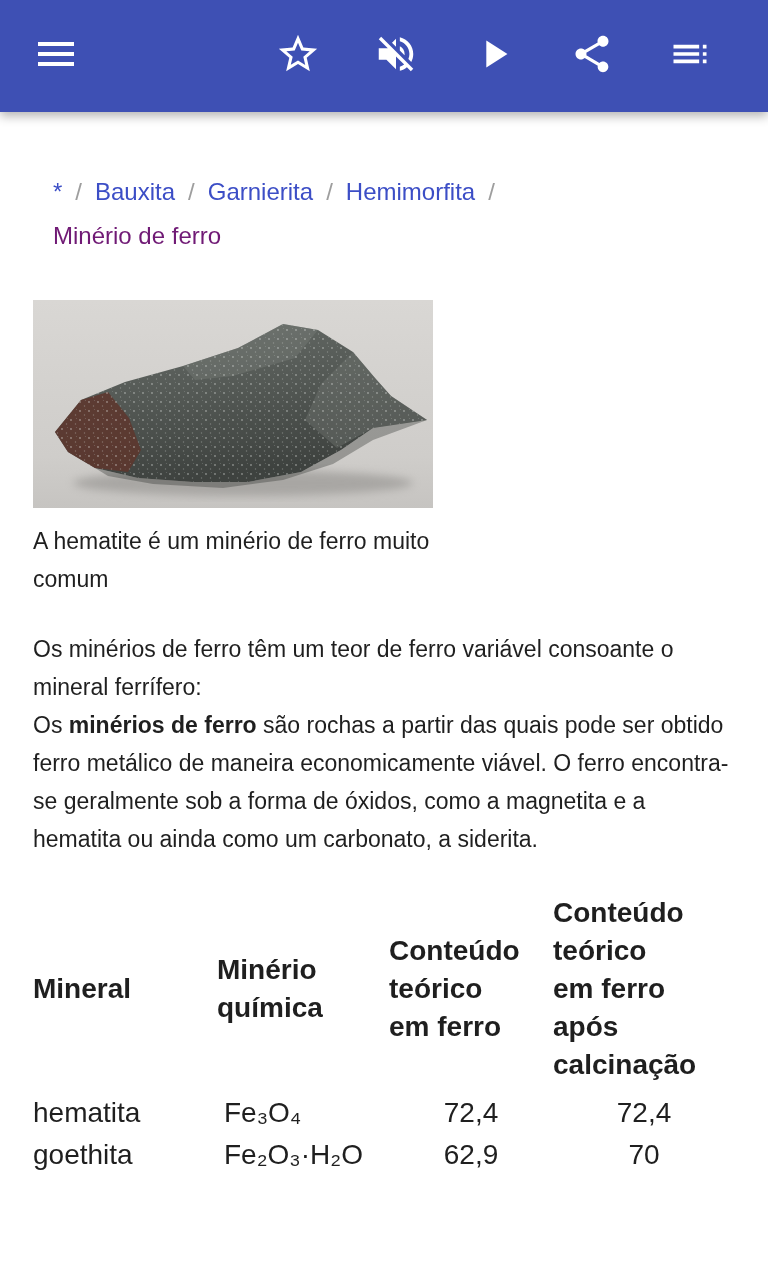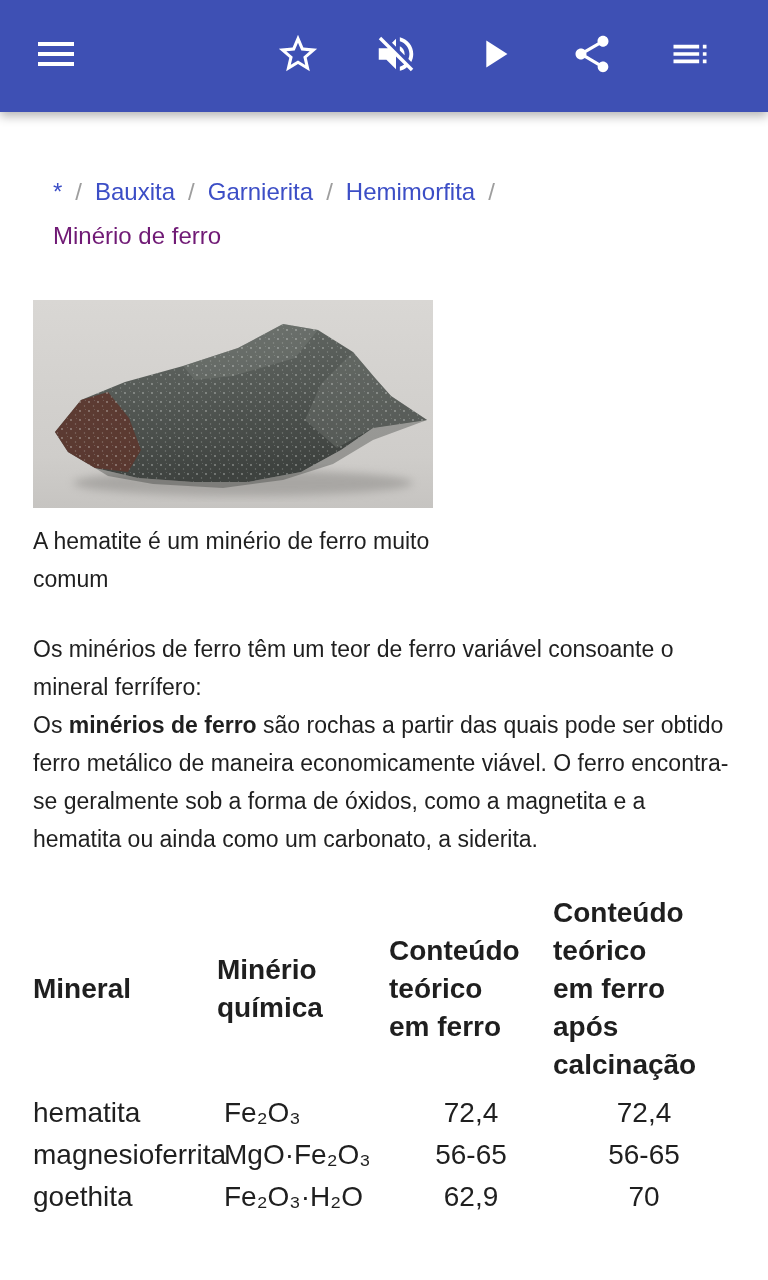--- a/index.html
+++ b/index.html
@@ -179,29 +179,23 @@
         <th>Conteúdo
 teórico
 em ferro
 após
 calcinação</th>
       </tr>
     </thead>
     <tbody>
       <tr>
         <td class="cell-mineral">hematita</td>
-        <td class="cell-formula">Fe₂O₃</td>
+        <td class="cell-formula">Fe₃O₄</td>
         <td class="cell-value">72,4</td>
         <td class="cell-value">72,4</td>
-      </tr>
-      <tr>
-        <td class="cell-mineral">magnesioferrita</td>
-        <td class="cell-formula">MgO·Fe₂O₃</td>
-        <td class="cell-value">56-65</td>
-        <td class="cell-value">56-65</td>
       </tr>
       <tr>
         <td class="cell-mineral">goethita</td>
         <td class="cell-formula">Fe₂O₃·H₂O</td>
         <td class="cell-value">62,9</td>
         <td class="cell-value">70</td>
       </tr>
     </tbody>
   </table>
 

